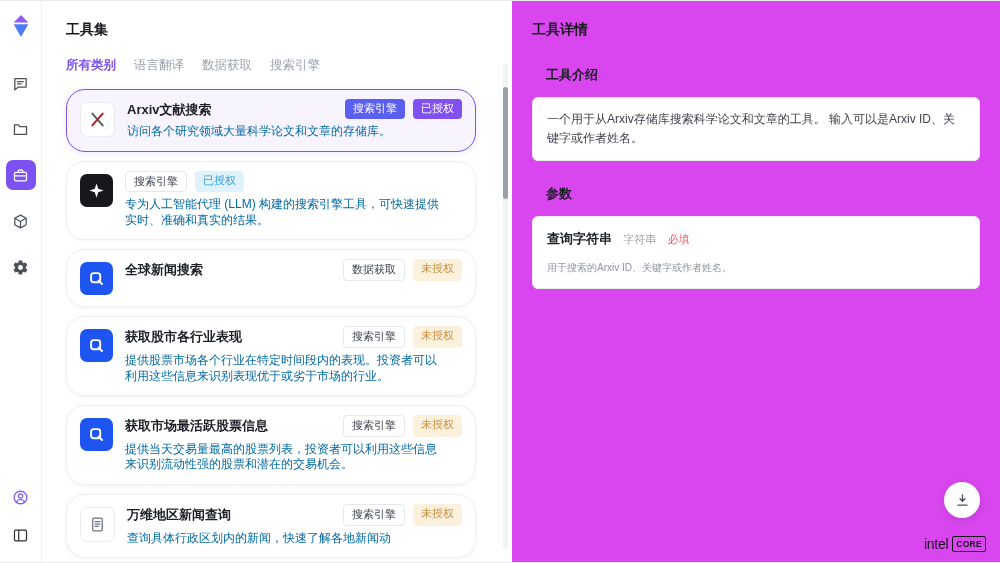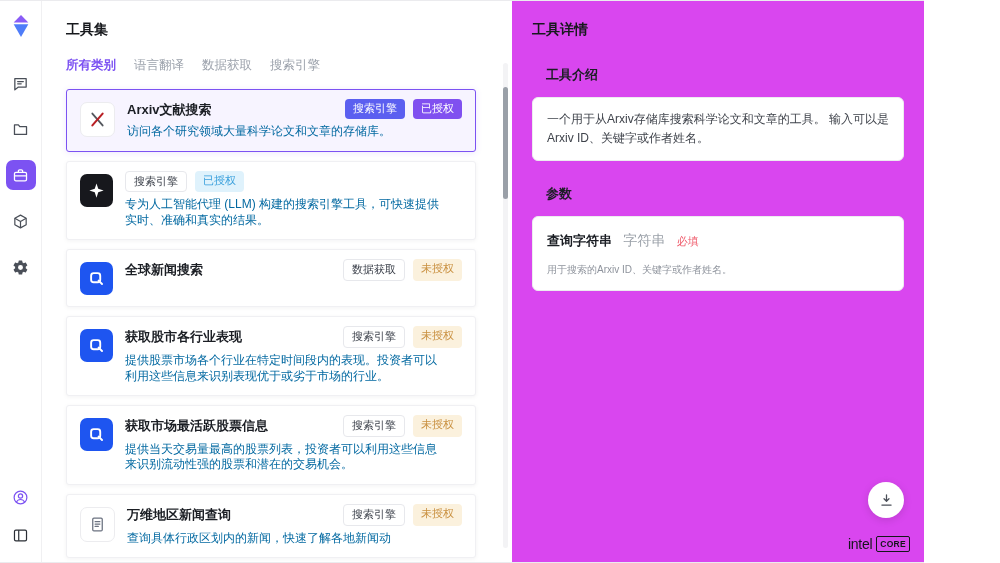--- a/index.html
+++ b/index.html
@@ -1,17 +1,17 @@
 <!DOCTYPE html>
 <html><head>
 <meta charset="utf-8">
 <style>
   html,body { margin:0; padding:0; background:#fff; }
   .app {
-    width:924px; height:563px; display:flex; overflow:hidden; box-sizing:border-box;
+    width:1000px; height:563px; display:flex; overflow:hidden; box-sizing:border-box;
     background:#fff; border-top:1px solid #ebebee; border-bottom:1px solid #ebebee;
     font-family:"Liberation Sans","DejaVu Sans",sans-serif;
   }
   
   .sidebar {
     width:42px; flex:0 0 42px; border-right:1px solid #f0f0f2; box-sizing:border-box;
     display:flex; flex-direction:column; align-items:center; padding:13px 0 12px;
   }
   .logo { width:22px; height:24px; margin-bottom:30px; }
   .nav-icon {
@@ -26,21 +26,21 @@
 
   
   .list-panel { width:470px; flex:0 0 470px; position:relative; box-sizing:border-box; padding-top:20px; background:#fff; }
   .lp-head { padding:0 24px; }
   .lp-title { margin:0 0 18px; font-size:14px; font-weight:bold; color:#17191d; }
   .tabs { display:flex; gap:18px; margin-bottom:15px; font-size:12.5px; color:#9ba1ab; }
   .tab { cursor:pointer; }
   .tab.active { color:#7C52F2; font-weight:bold; }
   .cards { padding:0 36px 0 24px; }
   .tool-card {
-    display:flex; gap:12px; background:#fff; border:1px solid #f0f0f3; border-radius:3px;
+    display:flex; gap:12px; background:#fff; border:1px solid #f0f0f3; border-radius:19px;
     padding:9px 13px 11px; margin-bottom:9px; box-shadow:0 1px 4px rgba(15,20,40,.05); cursor:pointer;
   }
   .tool-card.selected { border:1.5px solid #7C52F2; background:#F7F4FF; box-shadow:0 1px 6px rgba(124,82,242,.14); }
   .card-icon {
     width:33px; height:33px; flex:0 0 33px; margin-top:3px; border-radius:7px;
     display:flex; align-items:center; justify-content:center;
   }
   .card-icon svg { width:19px; height:19px; }
   .ic-white { background:#fff; border:1px solid #ececef; }
   .ic-black { background:#17181d; }
@@ -61,21 +61,21 @@
 
   
   .detail-panel { flex:1; background:#d946ef; box-sizing:border-box; padding:20px; position:relative; }
   .dp-title { margin:0 0 27px; font-size:14px; font-weight:bold; color:#17191d; }
   .dp-sub { margin:0 14px 13px; font-size:13px; font-weight:bold; color:#1b1e24; }
   .dp-box {
     background:#fff; border:1px solid #ececef; border-radius:6px; padding:12px 14px;
     font-size:12px; color:#3f434b; line-height:1.6; margin-bottom:24px;
   }
   .param-name { font-size:13px; font-weight:bold; color:#1b1e24; }
-  .param-type { font-size:14px; color:#9aa0a8; margin-left:8px;margin-top:40px; }
+  .param-type { font-size:11px; color:#9aa0a8; margin-left:8px;margin-top:40px; }
   .param-req  { font-size:11px; color:#EF5E6E; margin-left:8px; }
   .param-desc { margin-top:10px; font-size:10px; color:#8e939c; }
 
   .fab {
     position:absolute; right:20px; bottom:44px; width:36px; height:36px; border-radius:50%;
     background:#fff; box-shadow:0 2px 8px rgba(0,0,0,.13); color:#4a4f58;
     display:flex; align-items:center; justify-content:center; cursor:pointer;
   }
   .fab svg { width:17px; height:17px; }
   .intel { position:absolute; right:14px; bottom:10px; display:flex; align-items:center; gap:4px; color:#14161a; }

